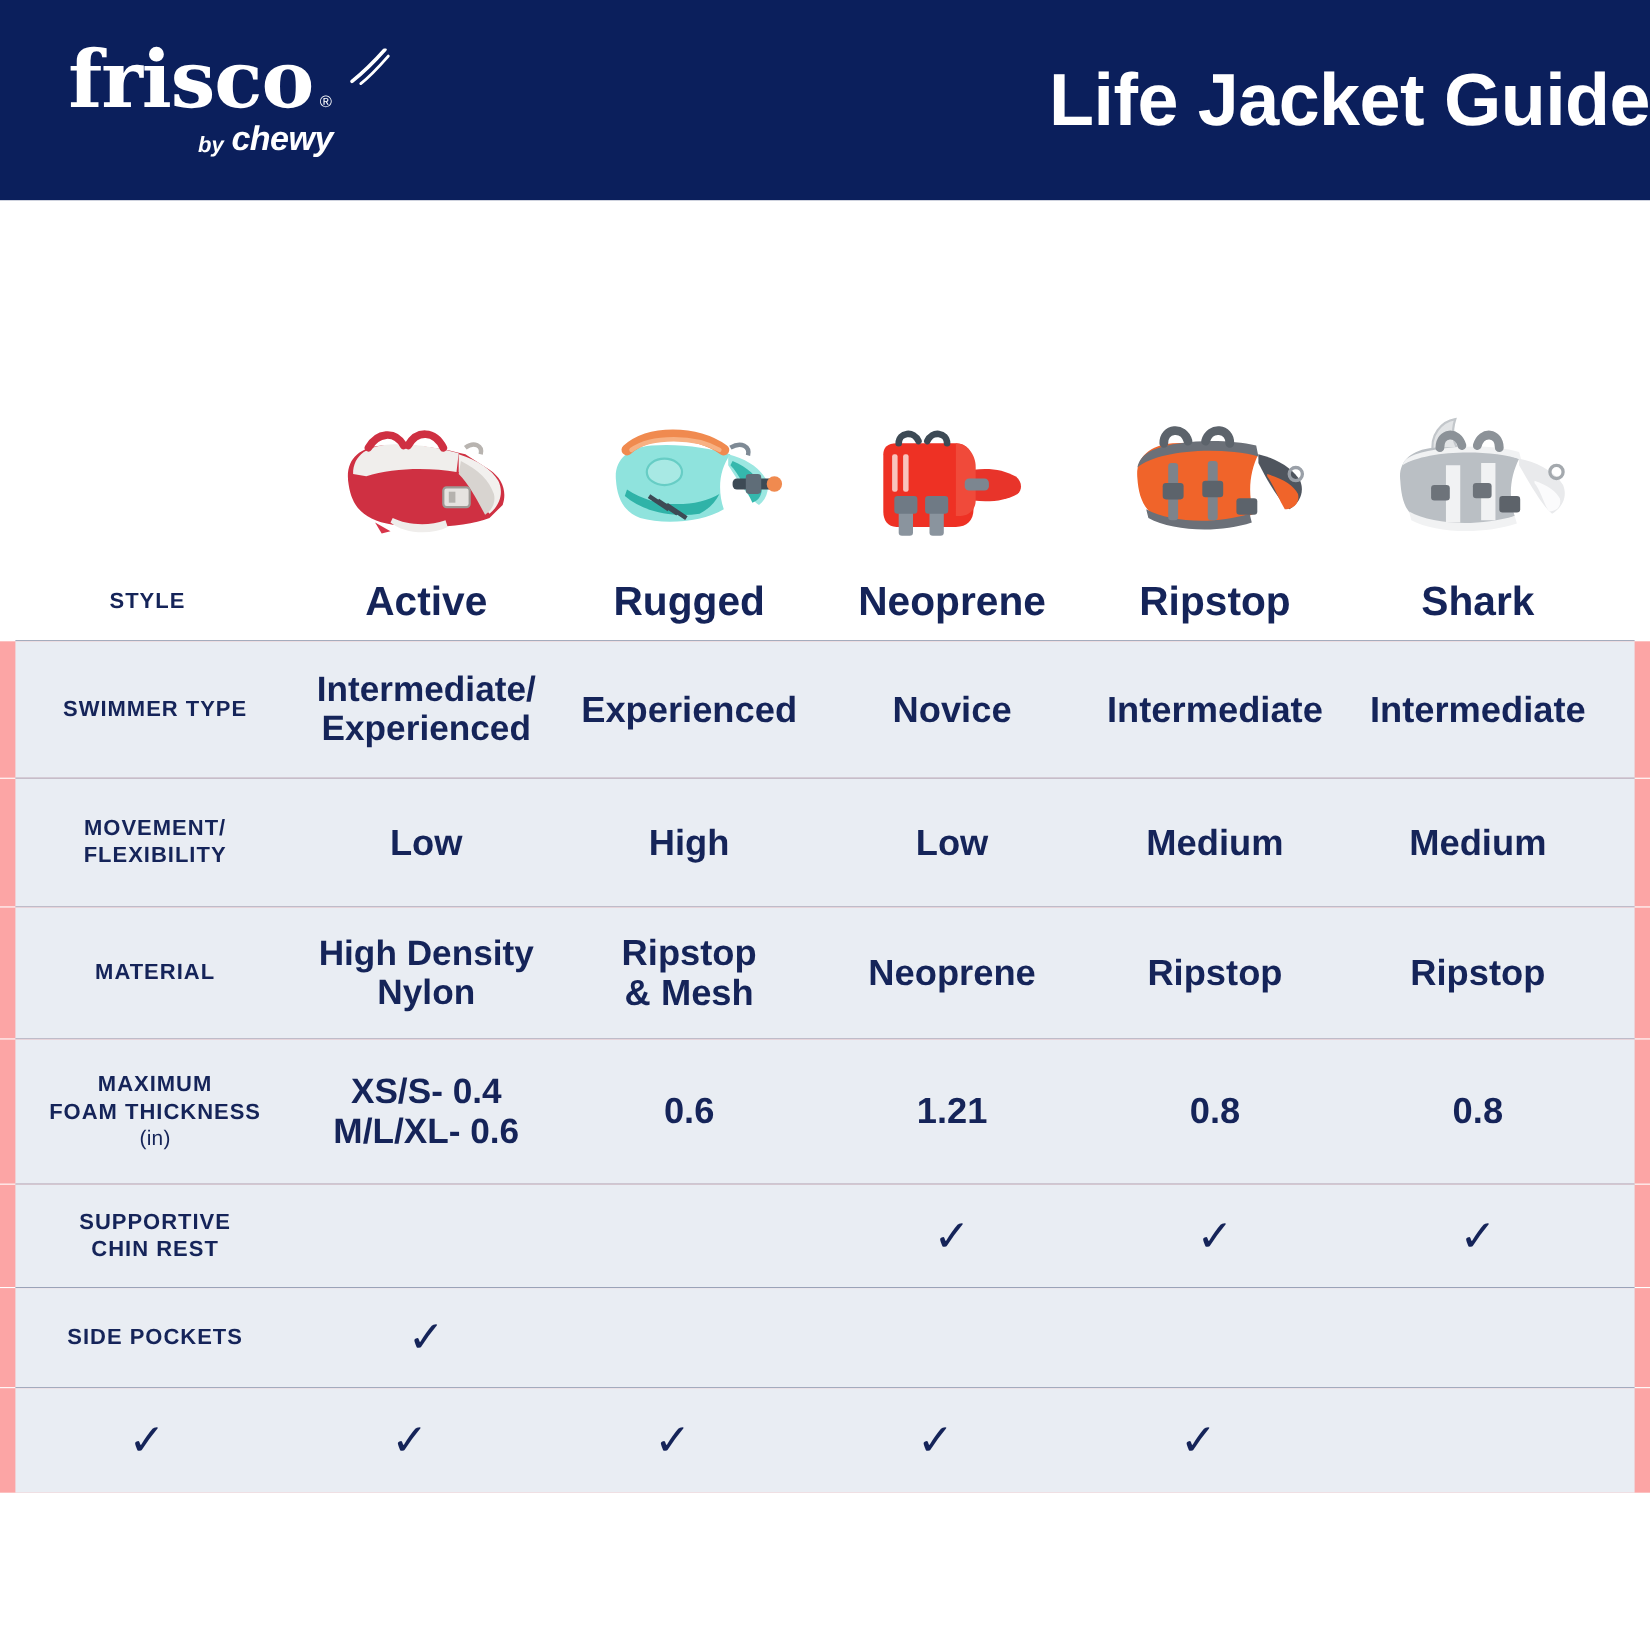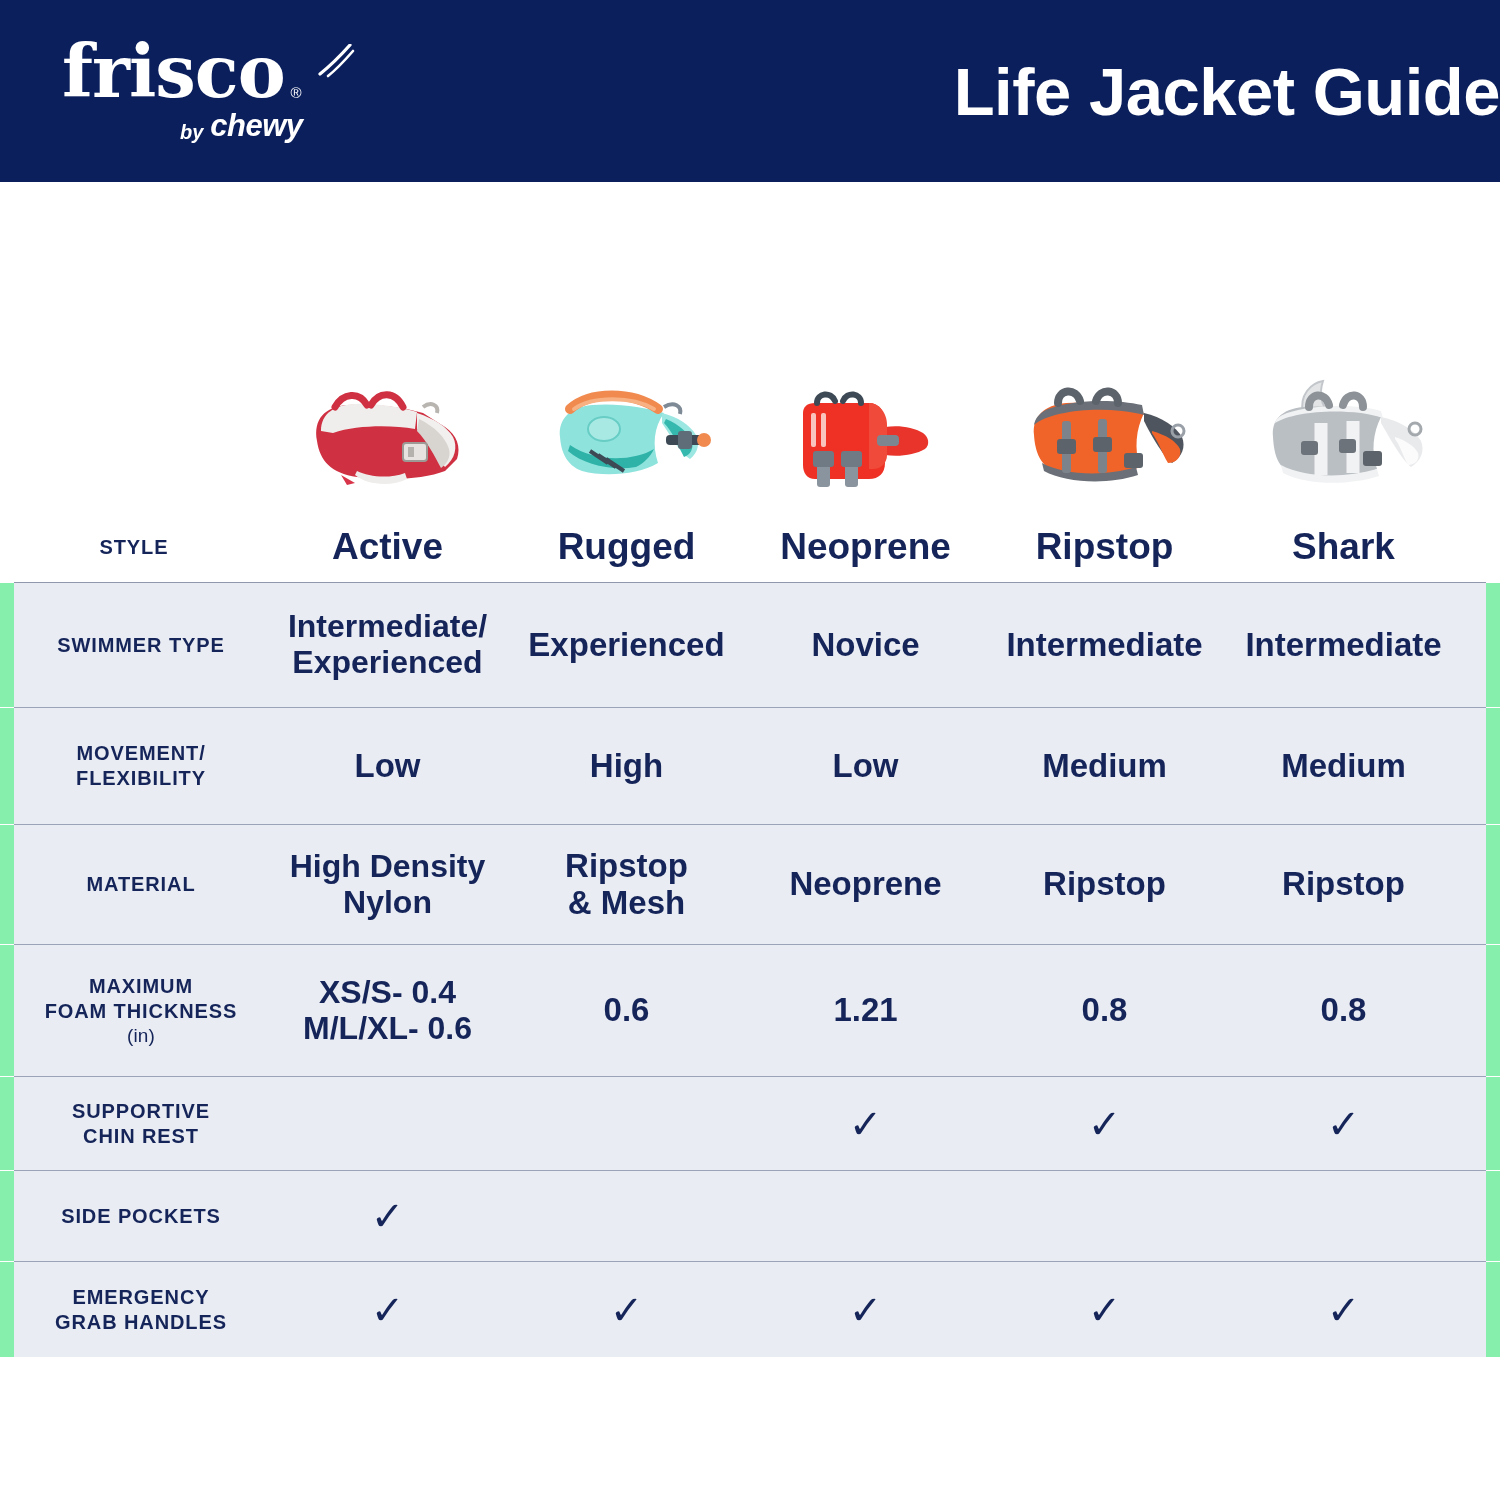--- a/index.html
+++ b/index.html
@@ -146,21 +146,21 @@
     background: #ffffff;
   }
   #style-row .cell.value { font-size: 37px; }
 
   
   .band {
     background: #e9edf3;
   }
   .band-wrap {
     padding: 0 14px;
-    background: #86efac;
+    background: #fca5a5;
   }
   .rule {
     height: 1px;
     background: #9aa3b8;
     margin: 0 14px;
   }
   .rule.top {
     background: #8f98ad;
   }
 
@@ -397,24 +397,20 @@
           </div>
           <div class="cell value" style="white-space: pre-line;"></div>
           <div class="cell value" style="white-space: pre-line;"></div>
           <div class="cell value" style="white-space: pre-line;"></div>
           <div class="cell value" style="white-space: pre-line;"></div>
         </div>
       </div>
       <div class="rule"></div>
       <div class="band-wrap">
         <div class="row band r-handles" style="width: 1472px;">
-          <div class="cell label" style="width: 254px;">
-            <span class="main" style="white-space: pre-line;">EMERGENCY
-GRAB HANDLES</span>
-          </div>
           <div class="cell value">
             <span class="check">✓</span>
           </div>
           <div class="cell value">
             <span class="check">✓</span>
           </div>
           <div class="cell value">
             <span class="check">✓</span>
           </div>
           <div class="cell value">

